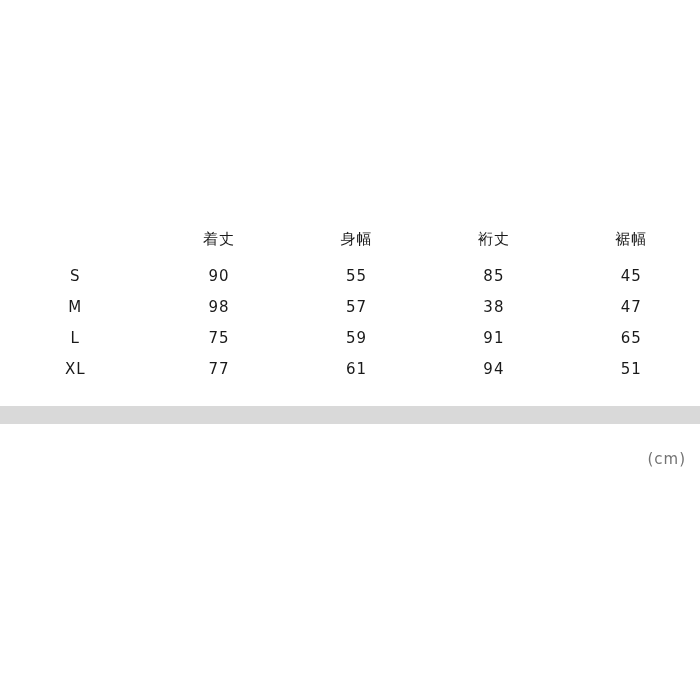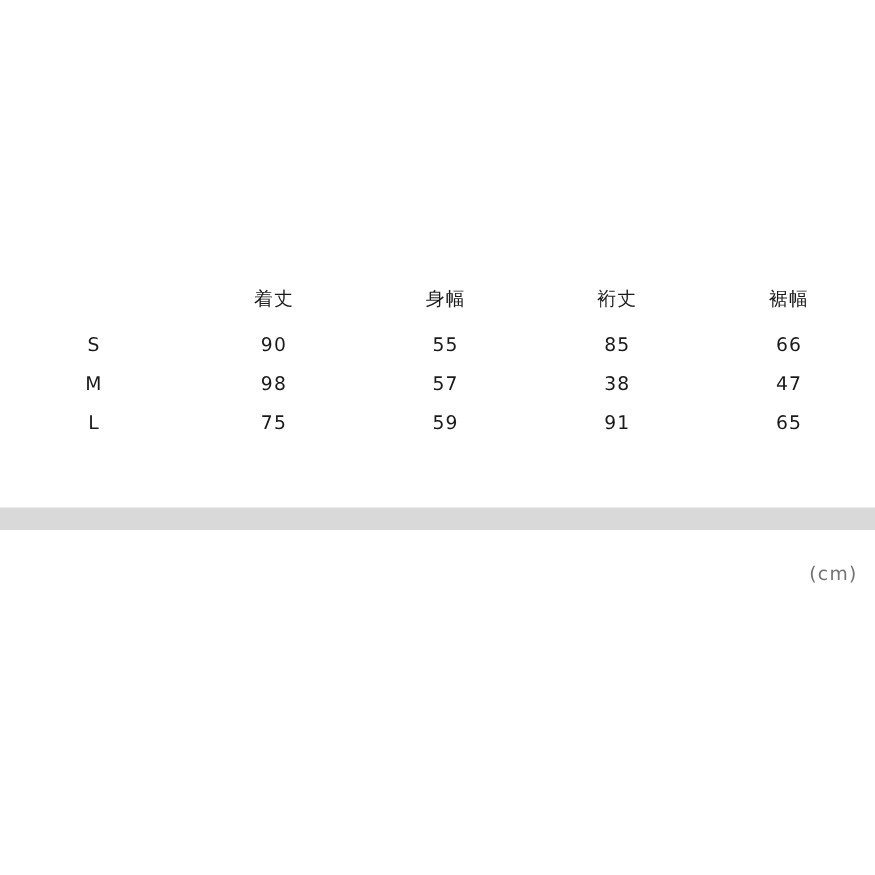--- a/index.html
+++ b/index.html
@@ -93,36 +93,43 @@
         <th class="col-head">裄丈</th>
         <th class="col-head">裾幅</th>
       </tr>
     </thead>
     <tbody>
       <tr>
         <th class="row-head">S</th>
         <td class="val">90</td>
         <td class="val">55</td>
         <td class="val">85</td>
-        <td class="val">66</td>
+        <td class="val">45</td>
       </tr>
       <tr>
         <th class="row-head">M</th>
         <td class="val">98</td>
         <td class="val">57</td>
         <td class="val">38</td>
         <td class="val">47</td>
       </tr>
       <tr>
         <th class="row-head">L</th>
         <td class="val">75</td>
         <td class="val">59</td>
         <td class="val">91</td>
         <td class="val">65</td>
       </tr>
+      <tr>
+        <th class="row-head">XL</th>
+        <td class="val">77</td>
+        <td class="val">61</td>
+        <td class="val">94</td>
+        <td class="val">51</td>
+      </tr>
     </tbody>
   </table>
 
   <div class="divider-band"></div>
 
   <div class="unit-note">(cm)</div>
 
 </div>
 
 </body></html>

